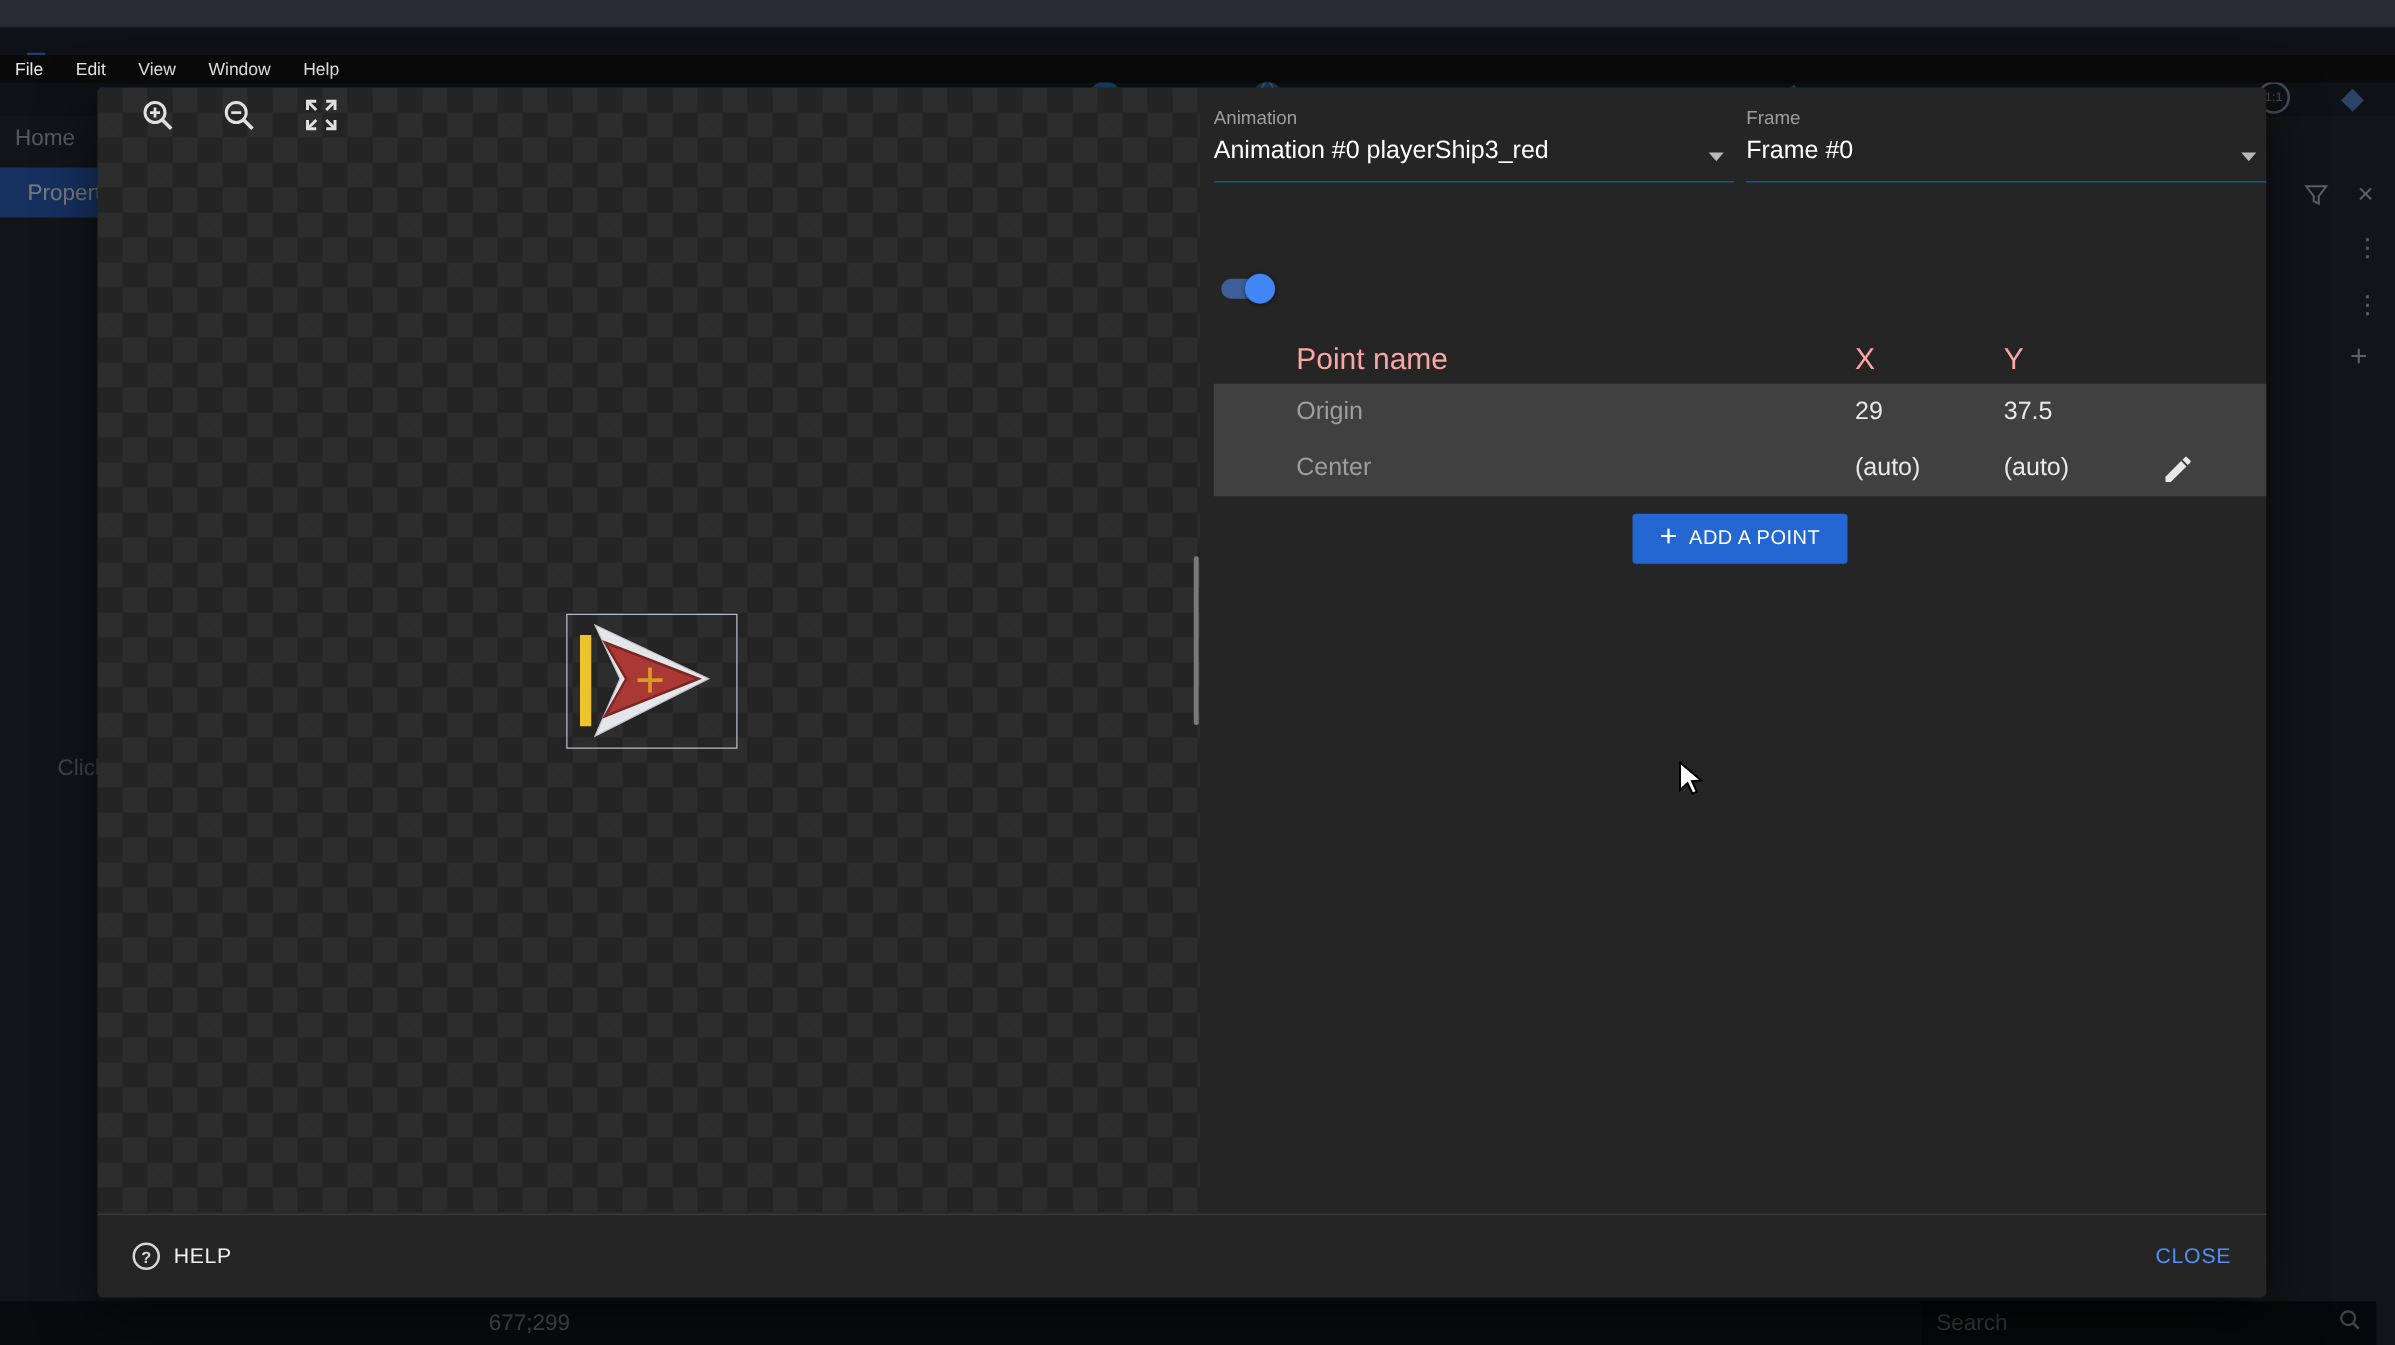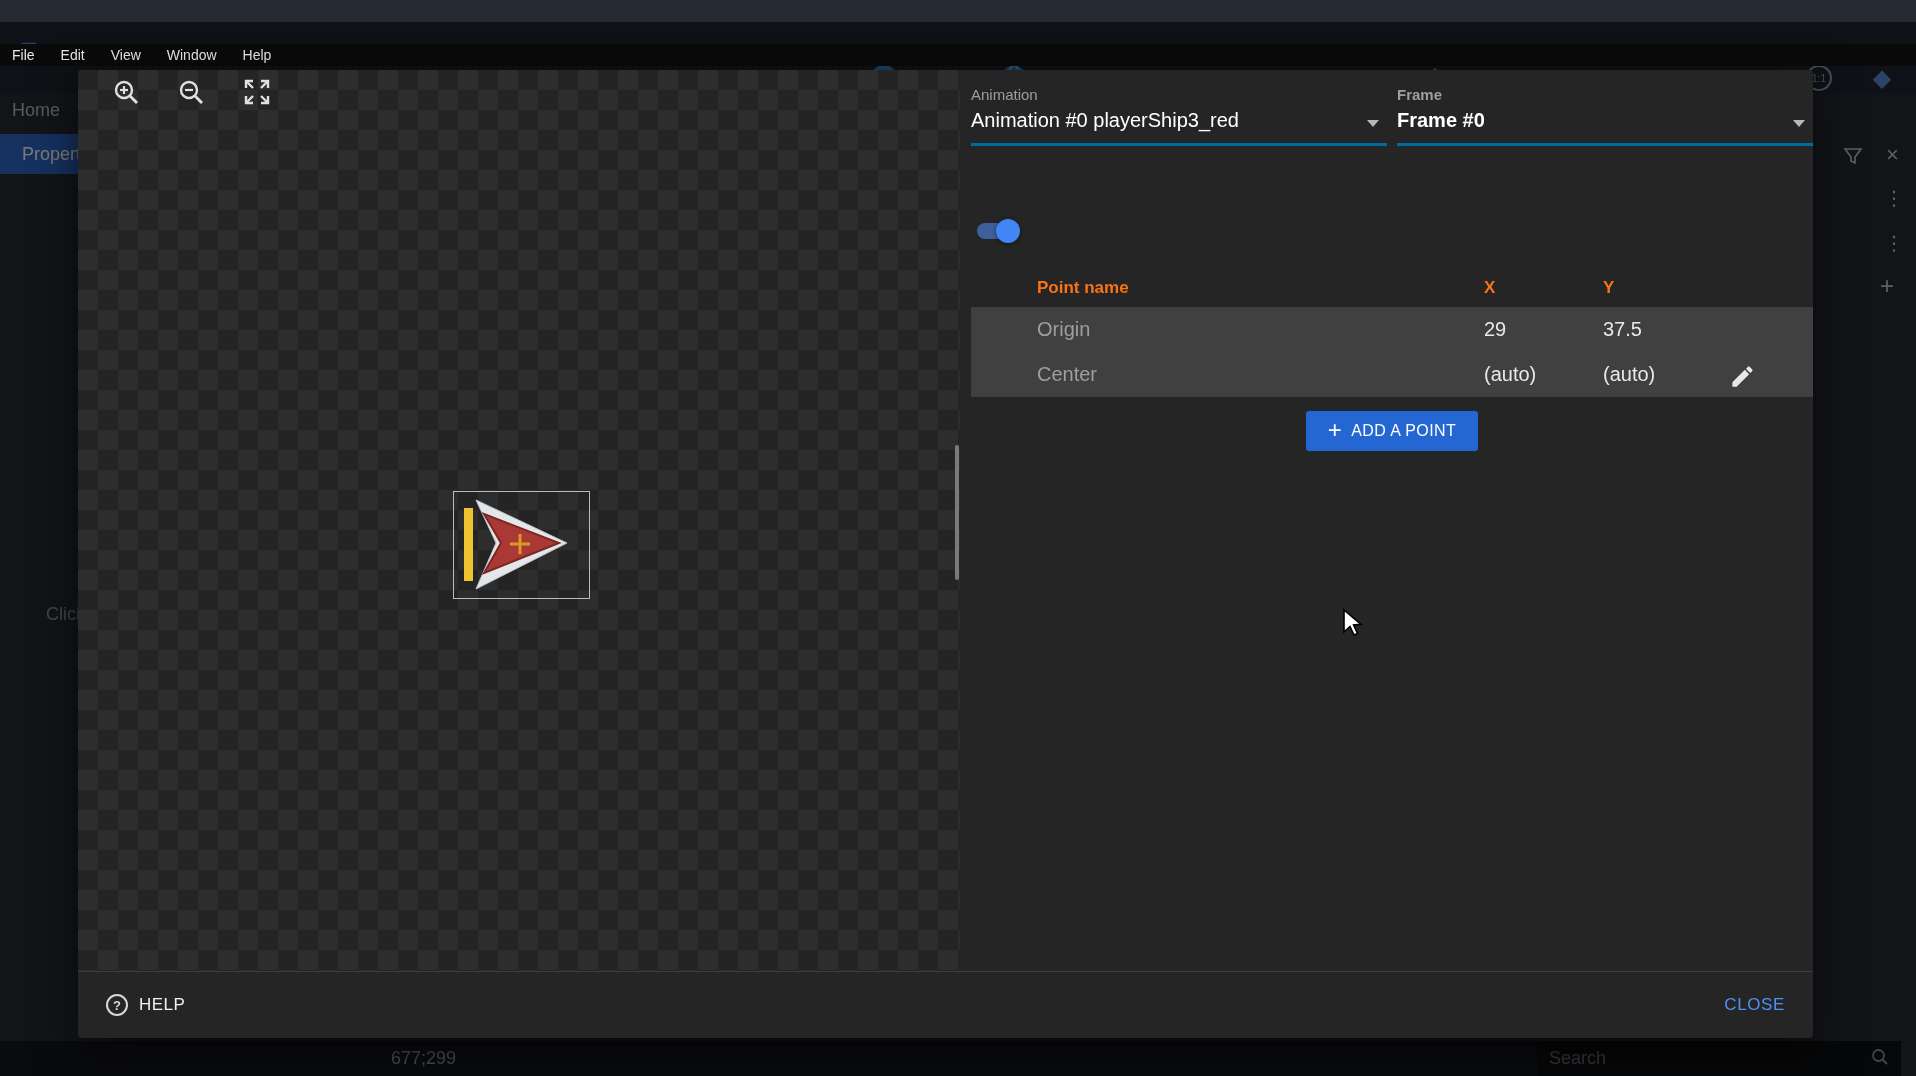--- a/index.html
+++ b/index.html
@@ -94,44 +94,44 @@
   }
   .scroll-thumb {
     position: absolute; left: 877px; top: 375px; width: 4px; height: 135px;
     background: #7a7a7a; border-radius: 2px;
   }
 
   .panel { position: absolute; left: 893px; top: 0; width: 842px; height: 902px; }
 
   .select {
     position: absolute; top: 16px; height: 60px;
-    border-bottom: 3px solid #0369a1; cursor: pointer;
+    border-bottom: 1px solid #0369a1; cursor: pointer;
   }
   .select .lbl { font-size: 15px; color: #9e9e9e; display: block; }
   .select .val { font-size: 20px; color: #ffffff; display: block; margin-top: 6px; white-space: nowrap; }
   .select .arrow {
     position: absolute; right: 8px; bottom: 16px; width: 0; height: 0;
     border-left: 6px solid transparent; border-right: 6px solid transparent;
     border-top: 7px solid #b8b8b8;
   }
   .sel-anim { left: 0; width: 416px; }
-  .sel-frame { left: 426px; width: 416px; font-weight: bold; }
+  .sel-frame { left: 426px; width: 416px; }
 
   .toggle-row { position: absolute; left: 6px; display: flex; align-items: center; gap: 22px; height: 26px; }
   .toggle-row.t1 { top: 95px; }
   .toggle-row.t2 { top: 148px; }
   .switch { position: relative; width: 40px; height: 16px; border-radius: 8px; background: #3d5f9a; cursor: pointer; }
   .switch .knob {
     position: absolute; right: -3px; top: -4px; width: 24px; height: 24px;
     border-radius: 50%; background: #4285f4; box-shadow: 0 1px 4px rgba(0,0,0,0.5);
   }
   .toggle-label { font-size: 20px; color: #ececec; }
 
   .pt-header { position: absolute; top: 202px; left: 0; width: 842px; height: 32px; }
-  .pt-header span { position: absolute; top: 0; line-height: 32px; font-size: 17px; font-weight: bold; color: #f97316; }
+  .pt-header span { position: absolute; top: 0; line-height: 32px; font-size: 24px; font-weight: normal; color: #fca5a5; }
   .col-name { left: 66px; }
   .col-x { left: 513px; }
   .col-y { left: 632px; }
 
   .pt-row { position: absolute; left: 0; width: 842px; height: 45px; cursor: pointer; }
   .pt-row.r1 { top: 237px; background: #404040; }
   .pt-row.r2 { top: 282px; background: #404040; }
   .pt-row span { position: absolute; line-height: 45px; font-size: 20px; }
   .pt-row .cell-name { left: 66px; color: #9e9e9e; }
   .pt-row .cell-x { left: 513px; color: #e8e8e8; }

